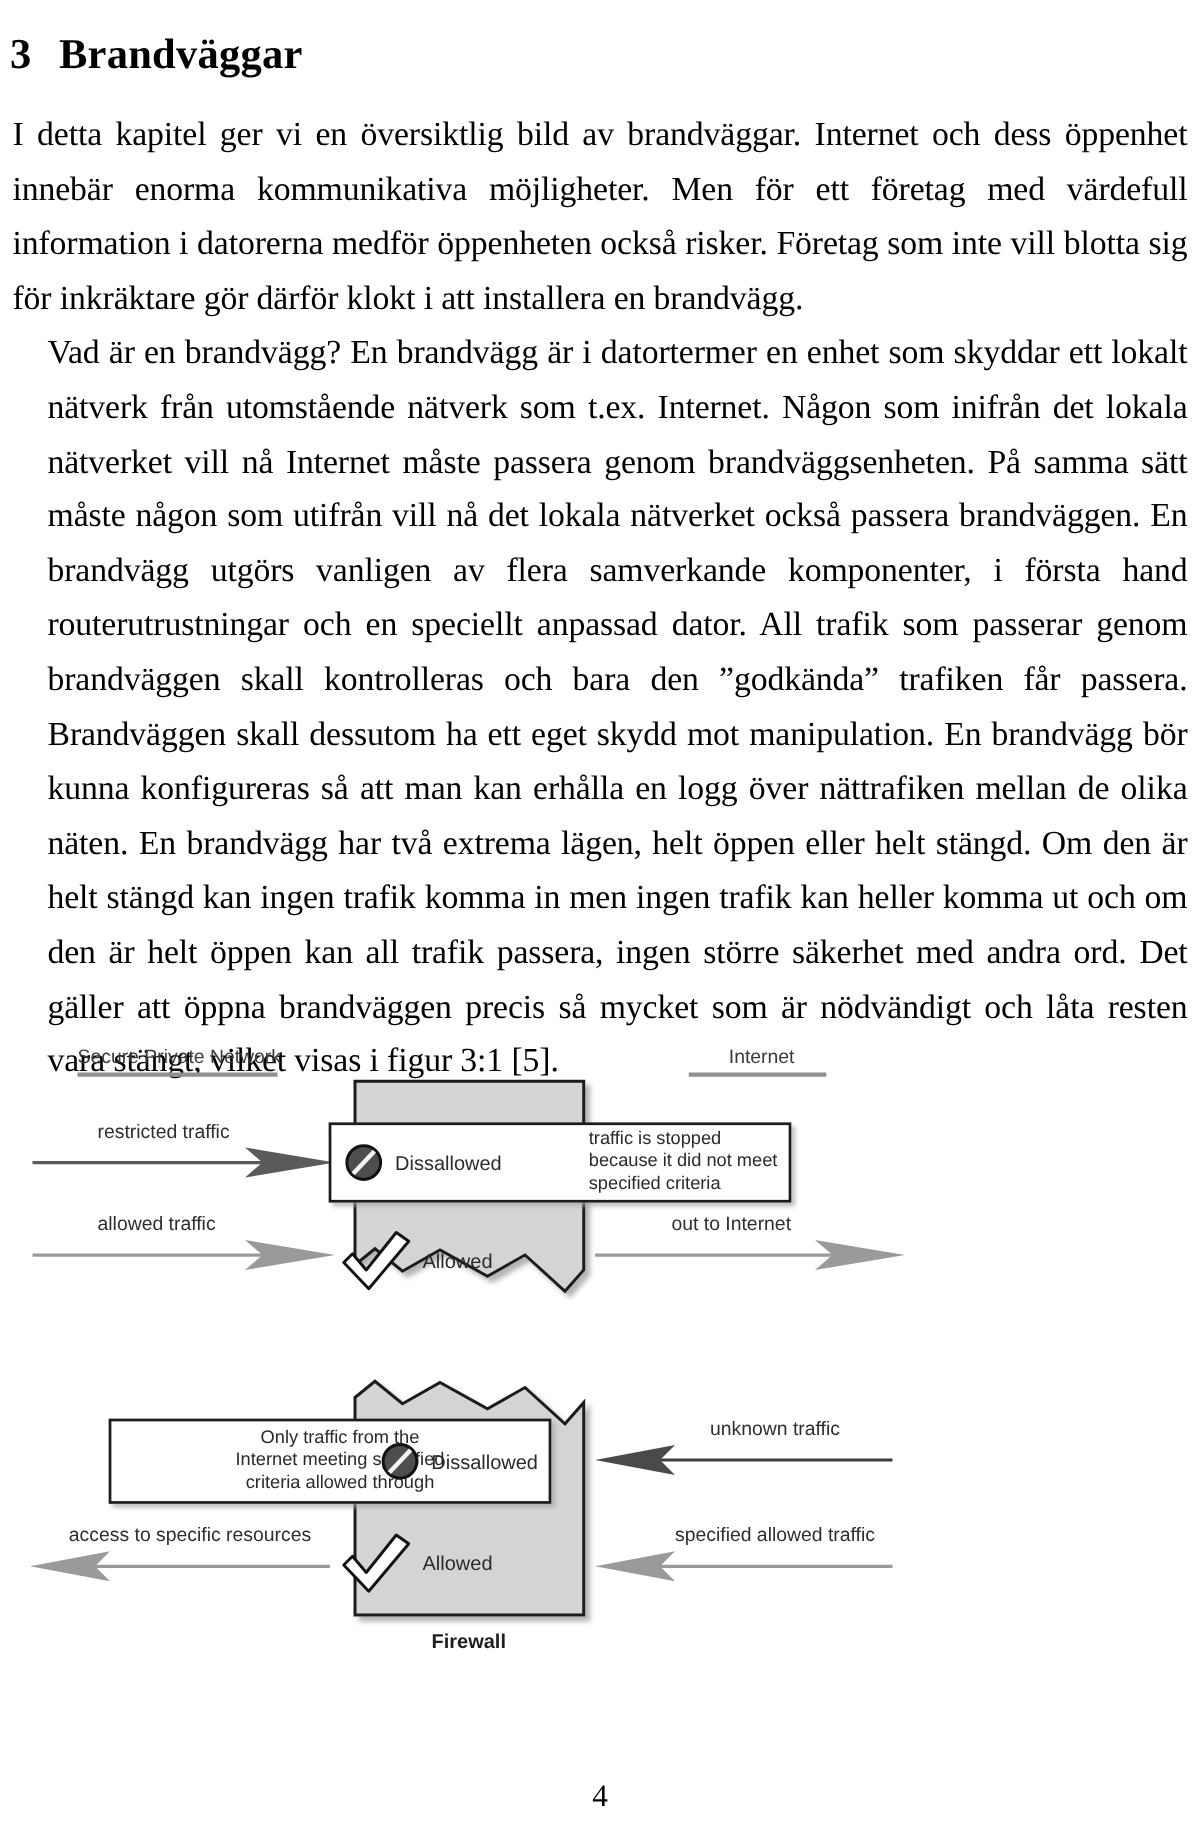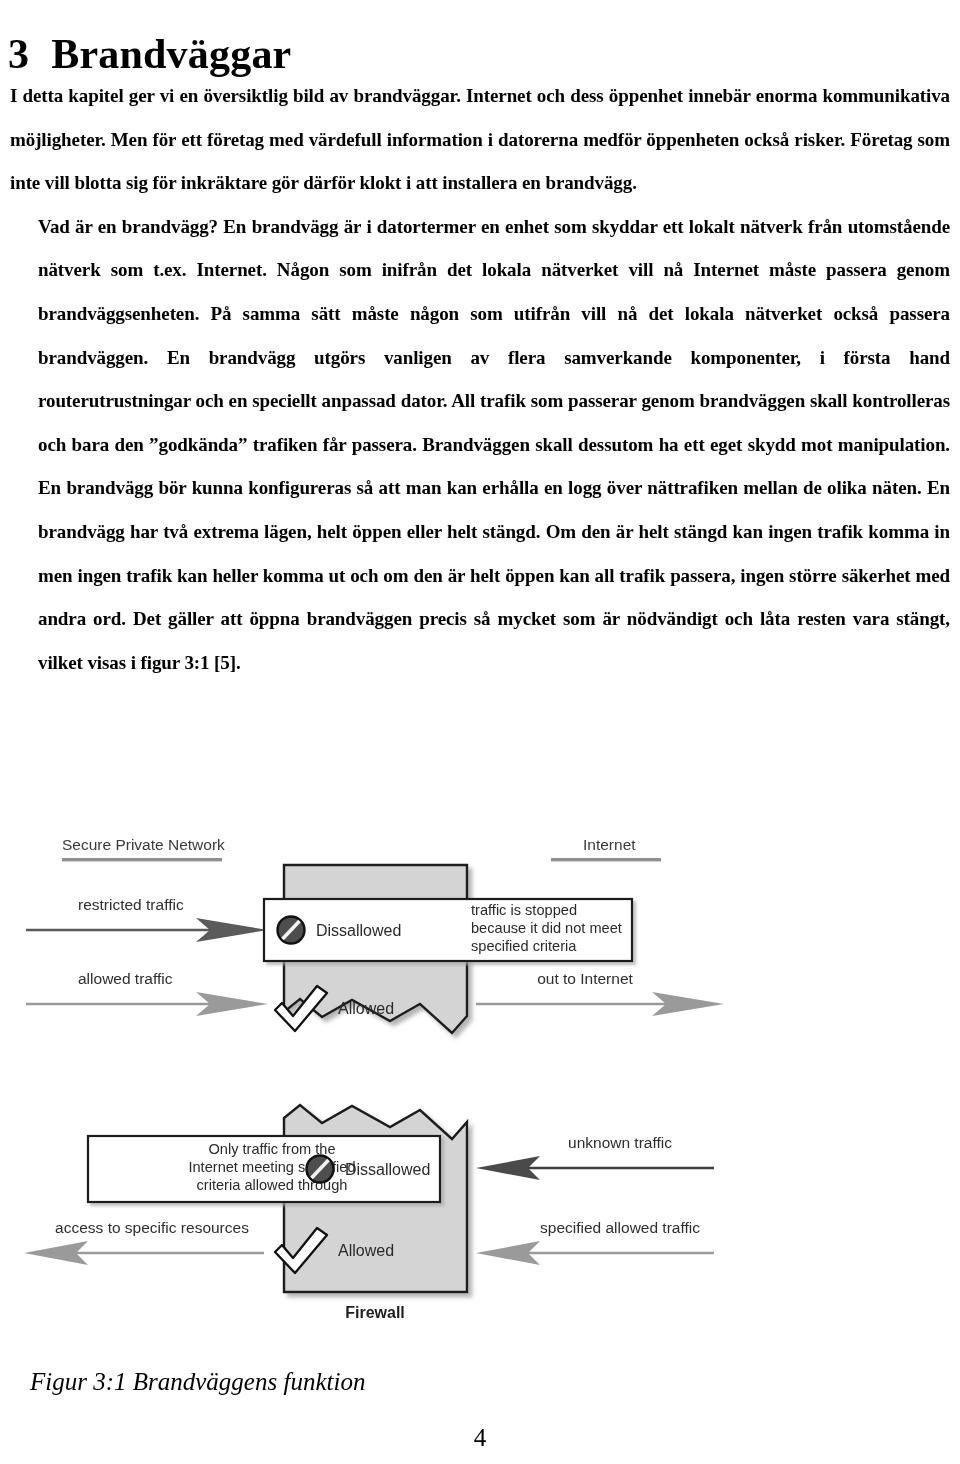--- a/index.html
+++ b/index.html
@@ -20,39 +20,38 @@
     position: absolute;
     inset: 0;
     padding: 0;
   }
 
   
   .chapter-heading {
     position: absolute;
     left: 8px;
     top: 2px;
-    font-size: 42px;
+    font-size: 34px;
     font-weight: bold;
     letter-spacing: 0.2px;
     white-space: nowrap;
   }
   .chapter-heading .num { margin-right: 22px; }
 
   
   .body-copy {
     position: absolute;
     left: 10px;
-    top: 74px;
+    top: 86px;
     width: 940px;
-    font-size: 19px;
+    font-size: 27px;
     line-height: 43.6px;
     text-align: justify;
     text-justify: inter-word;
     letter-spacing: -0.1px;
-    font-weight: bold;
   }
   .body-copy p { margin: 0; }
   .body-copy p + p { margin-top: 0; margin-left: 28px; }
 
   
   .figure-wrap {
     position: absolute;
     left: 0;
     top: 818px;
     width: 771px;
@@ -192,17 +191,16 @@
         <text x="345" y="357" font-family="'Liberation Sans', sans-serif" font-size="16" fill="#2a2a2a">Dissallowed</text>
       </g>
 
       <g>
         <path d="M 282 427 L 293 440 L 317 410 L 327 417 L 295 455 L 275 434 Z" fill="#ffffff" stroke="#111111" stroke-width="2.3" stroke-linejoin="round"></path>
         <text x="338" y="438" font-family="'Liberation Sans', sans-serif" font-size="16" fill="#2a2a2a">Allowed</text>
       </g>
     </svg>
   </div>
 
-  <div class="fig-caption">Figur 3:1 Brandväggens funktion</div>
 
   <div class="page-number">4</div>
 
 </div>
 
 </body></html>

